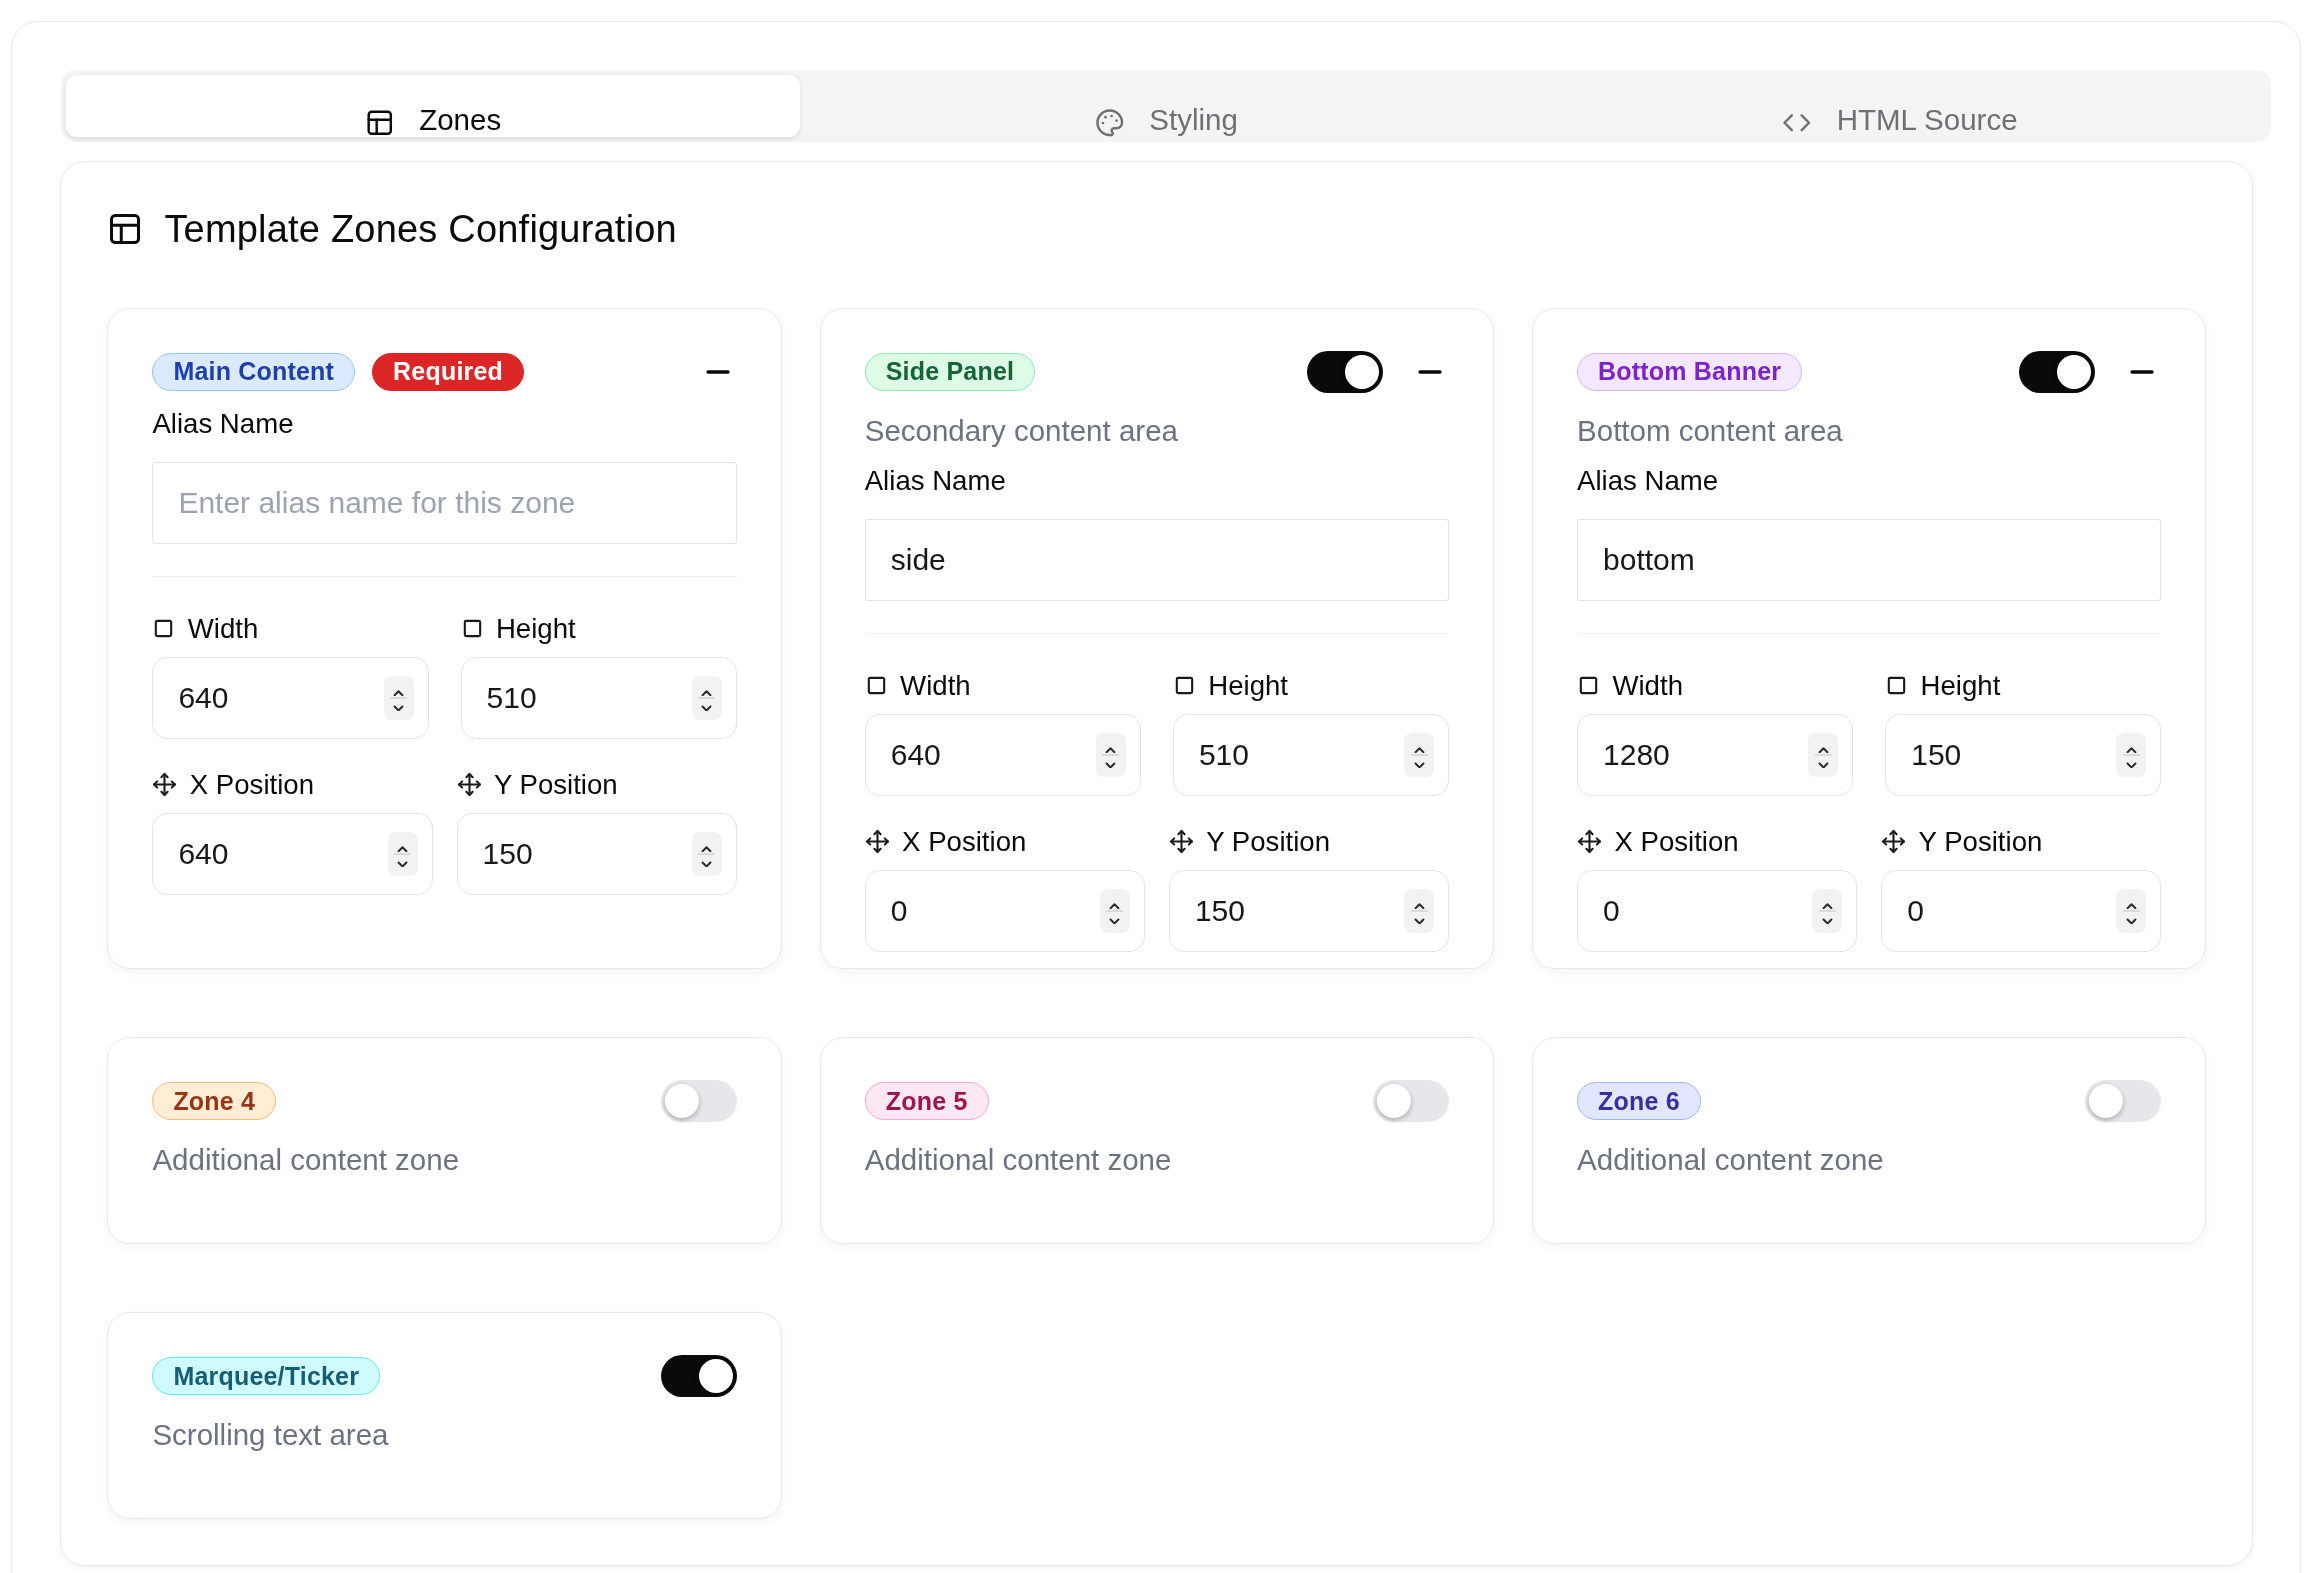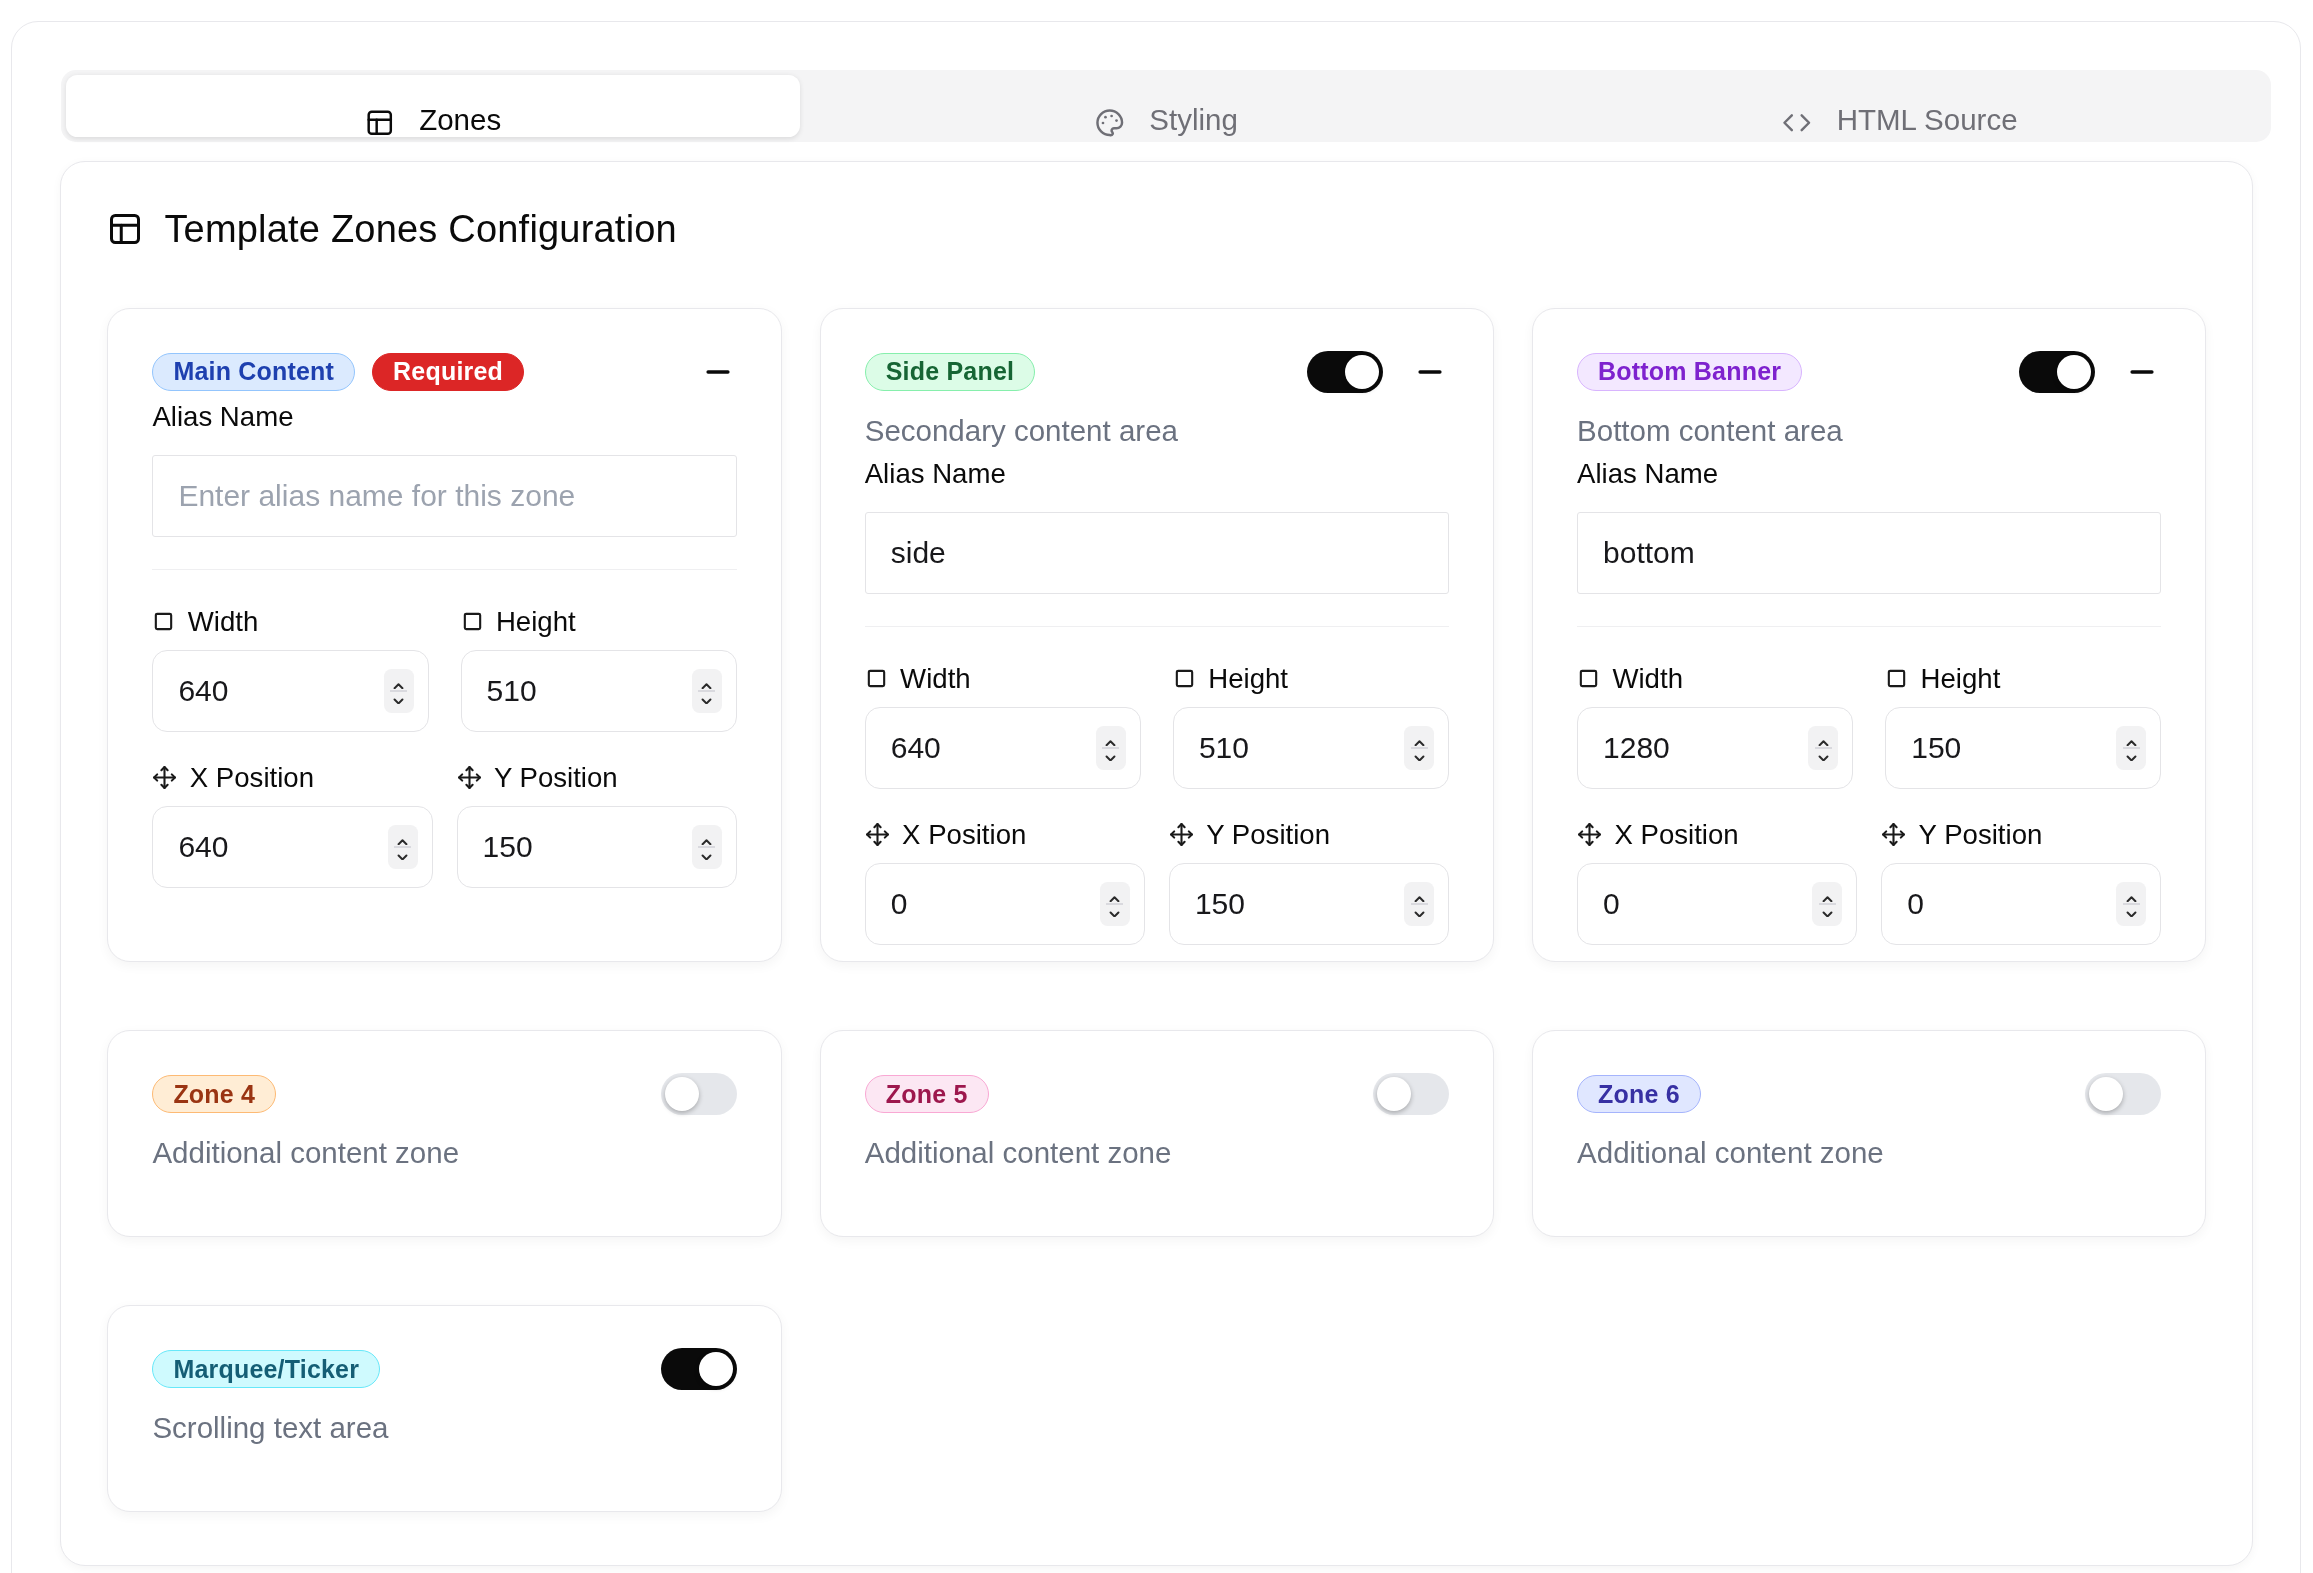--- a/index.html
+++ b/index.html
@@ -45,21 +45,21 @@
     border-radius: 50%; background: #fff; box-shadow: 0 1.9px 4.8px rgba(0,0,0,.28);
     transition: left .15s; }
   .switch.on { background: #0a0a0a; }
   .switch.on .knob { left: 38px; }
 
   .minus-btn { width: 38px; height: 38px; display: flex; align-items: center;
     justify-content: center; background: none; border: none; cursor: pointer; }
 
   .desc { margin-top: 23px; font-size: 29.5px; line-height: 34px; color: #6b7280; }
 
-  .alias-label { margin-top: 10px; font-size: 27.6px; line-height: 32px; font-weight: 500; color: #0a0a0a; }
+  .alias-label { margin-top: 17px; font-size: 27.6px; line-height: 32px; font-weight: 500; color: #0a0a0a; }
   .text-input { display: block; margin-top: 22px; width: 100%; height: 82px;
     border: 1.9px solid #e4e4e7; border-radius: 3px; padding: 0 25px; font-size: 30px;
     color: #18181b; background: #fff; outline: none; font-family: "Liberation Sans", sans-serif; }
   .text-input::placeholder { color: #9ca3af; }
 
   .divider { margin-top: 32px; border-top: 1.9px solid #efeff1; }
 
   .fields { margin-top: 35px; display: grid; grid-template-columns: 1fr 1fr; column-gap: 32px; }
   .fields.second { margin-top: 28.5px; gap: 24px; }
   .fl { display: flex; align-items: center; gap: 12.4px; font-size: 27.6px; line-height: 34px;

